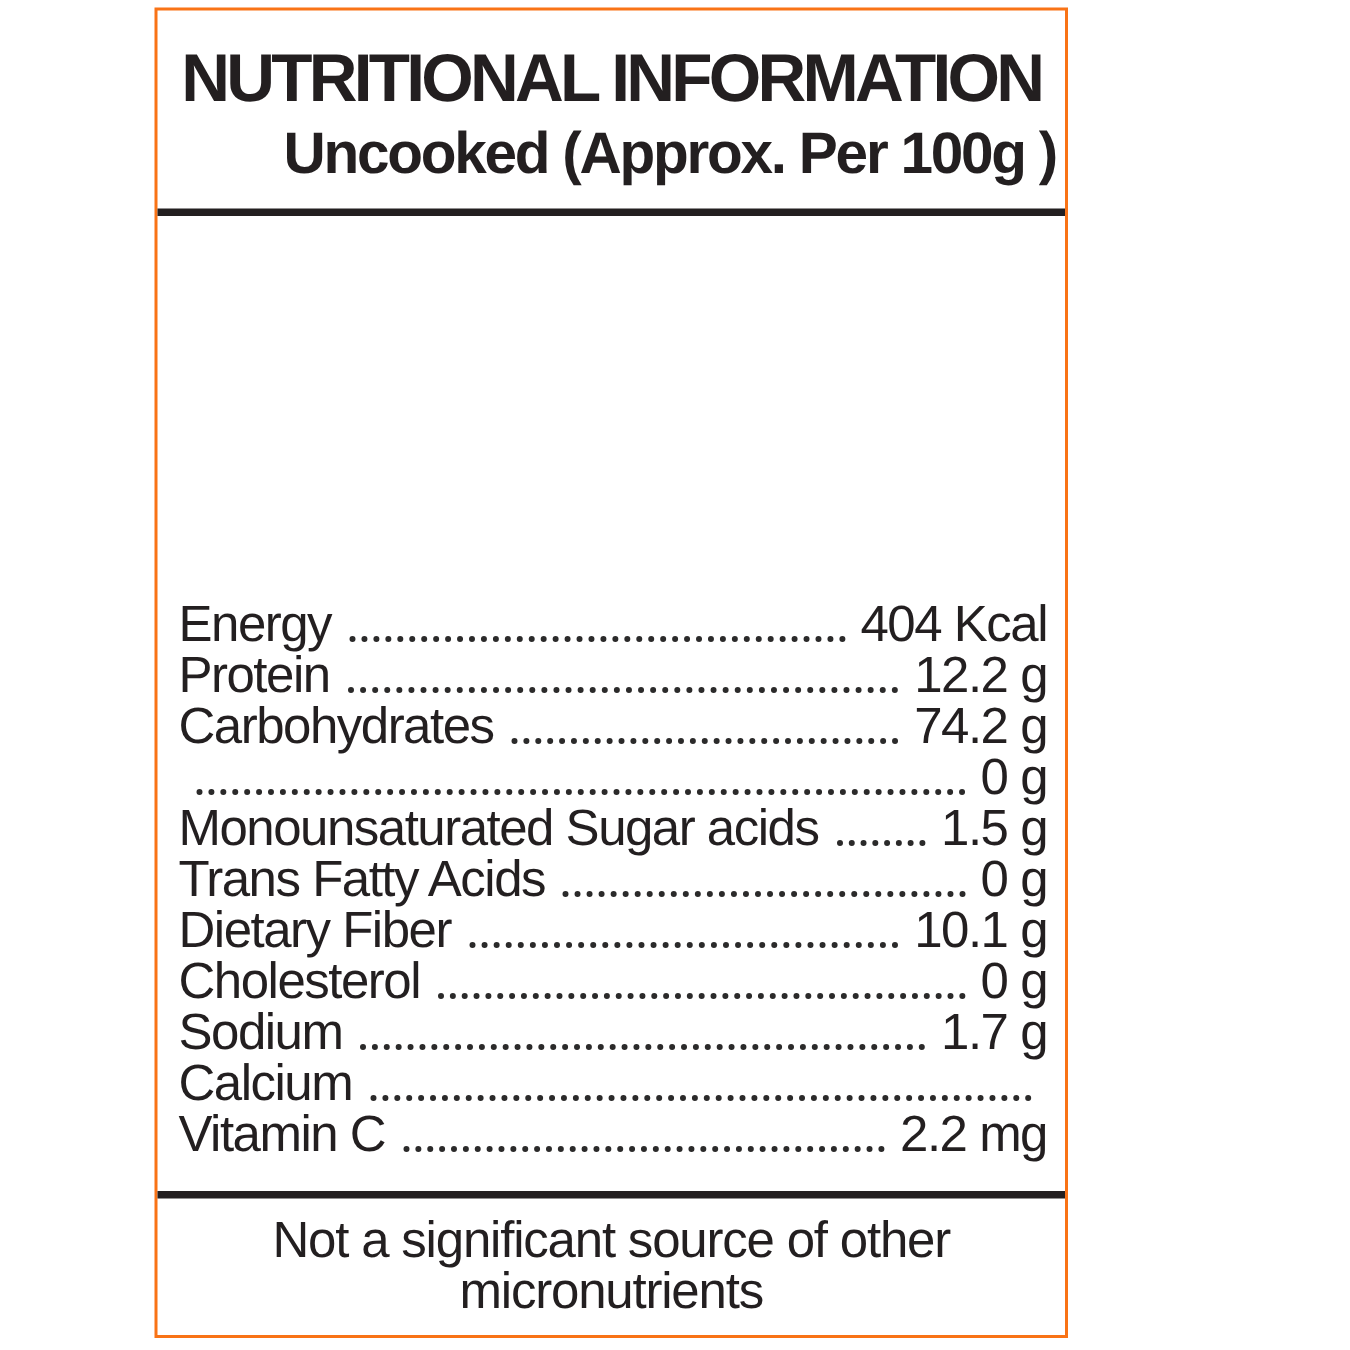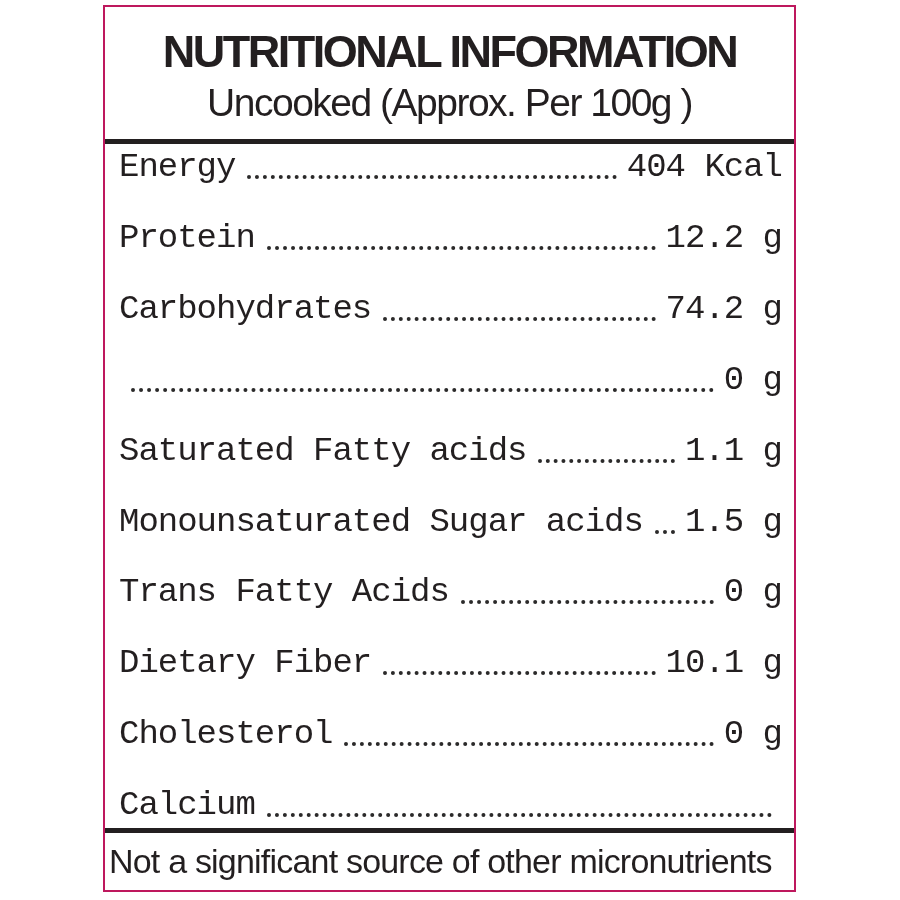--- a/index.html
+++ b/index.html
@@ -15,74 +15,75 @@
   .page {
     position: relative;
     width: 900px;
     height: 900px;
     background: #ffffff;
   }
   .panel {
     position: absolute;
     left: 103px;
     top: 5px;
-    width: 693px;
+    width: 609px;
     height: 887px;
     box-sizing: border-box;
-    border: 2px solid #be185d;
+    border: 2px solid #f97316;
     background: #ffffff;
     display: flex;
     flex-direction: column;
   }
   .header {
     text-align: center;
     padding: 20px 6px 14px 6px;
     border-bottom: 5px solid #231f20;
   }
   .title {
     font-size: 45px;
     font-weight: 800;
     letter-spacing: -2.5px;
     line-height: 1.1;
     white-space: nowrap;
   }
   .subtitle {
     font-size: 39px;
-    font-weight: 400;
+    font-weight: 700;
     letter-spacing: -1.5px;
     line-height: 1.15;
     margin-top: 4px;
     white-space: nowrap;
+    text-align: right;
   }
   .tbody {
     flex: 1 1 auto;
     display: flex;
     flex-direction: column;
-    justify-content: space-between;
-    padding: 6px 12px 6px 14px;
+    justify-content: flex-end;
+    padding: 6px 12px 21px 14px;
     overflow: hidden;
-    font-family: Liberation Mono, monospace;
   }
   .row {
     display: flex;
     align-items: flex-end;
     font-size: 34px;
     letter-spacing: -1px;
     line-height: 1;
   }
   .nname { white-space: nowrap; }
   .leader {
     flex: 1 1 auto;
     min-width: 16px;
     border-bottom: 4px dotted #2b2a2a;
     margin: 0 10px 5px 12px;
   }
   .nvalue { white-space: nowrap; }
   .footer {
     border-top: 5px solid #231f20;
+    text-align: center;
     font-size: 34px;
     letter-spacing: -0.8px;
     line-height: 1;
     padding: 11px 4px 12px 4px;
   }
 </style>
 </head>
 <body>
 
 <div class="page">
@@ -109,25 +110,20 @@
     <span class="leader"></span>
     <span class="nvalue">74.2 g</span>
   </div>
 
   <div class="row">
     <span class="leader"></span>
     <span class="nvalue">0 g</span>
   </div>
 
 
-  <div class="row">
-    <span class="nname">Saturated Fatty acids</span>
-    <span class="leader"></span>
-    <span class="nvalue">1.1 g</span>
-  </div>
 
 
   <div class="row">
     <span class="nname">Monounsaturated Sugar acids</span>
     <span class="leader"></span>
     <span class="nvalue">1.5 g</span>
   </div>
 
   <div class="row">
     <span class="nname">Trans Fatty Acids</span>
@@ -140,23 +136,33 @@
     <span class="leader"></span>
     <span class="nvalue">10.1 g</span>
   </div>
 
   <div class="row">
     <span class="nname">Cholesterol</span>
     <span class="leader"></span>
     <span class="nvalue">0 g</span>
   </div>
 
+  <div class="row">
+    <span class="nname">Sodium</span>
+    <span class="leader"></span>
+    <span class="nvalue">1.7 g</span>
+  </div>
 
   <div class="row">
     <span class="nname">Calcium</span>
     <span class="leader"></span>
   </div>
 
 
+  <div class="row">
+    <span class="nname">Vitamin C</span>
+    <span class="leader"></span>
+    <span class="nvalue">2.2 mg</span>
+  </div>
 </div>
     <div class="footer">Not a significant source of other micronutrients</div>
   </div>
 </div>
 
 </body></html>

